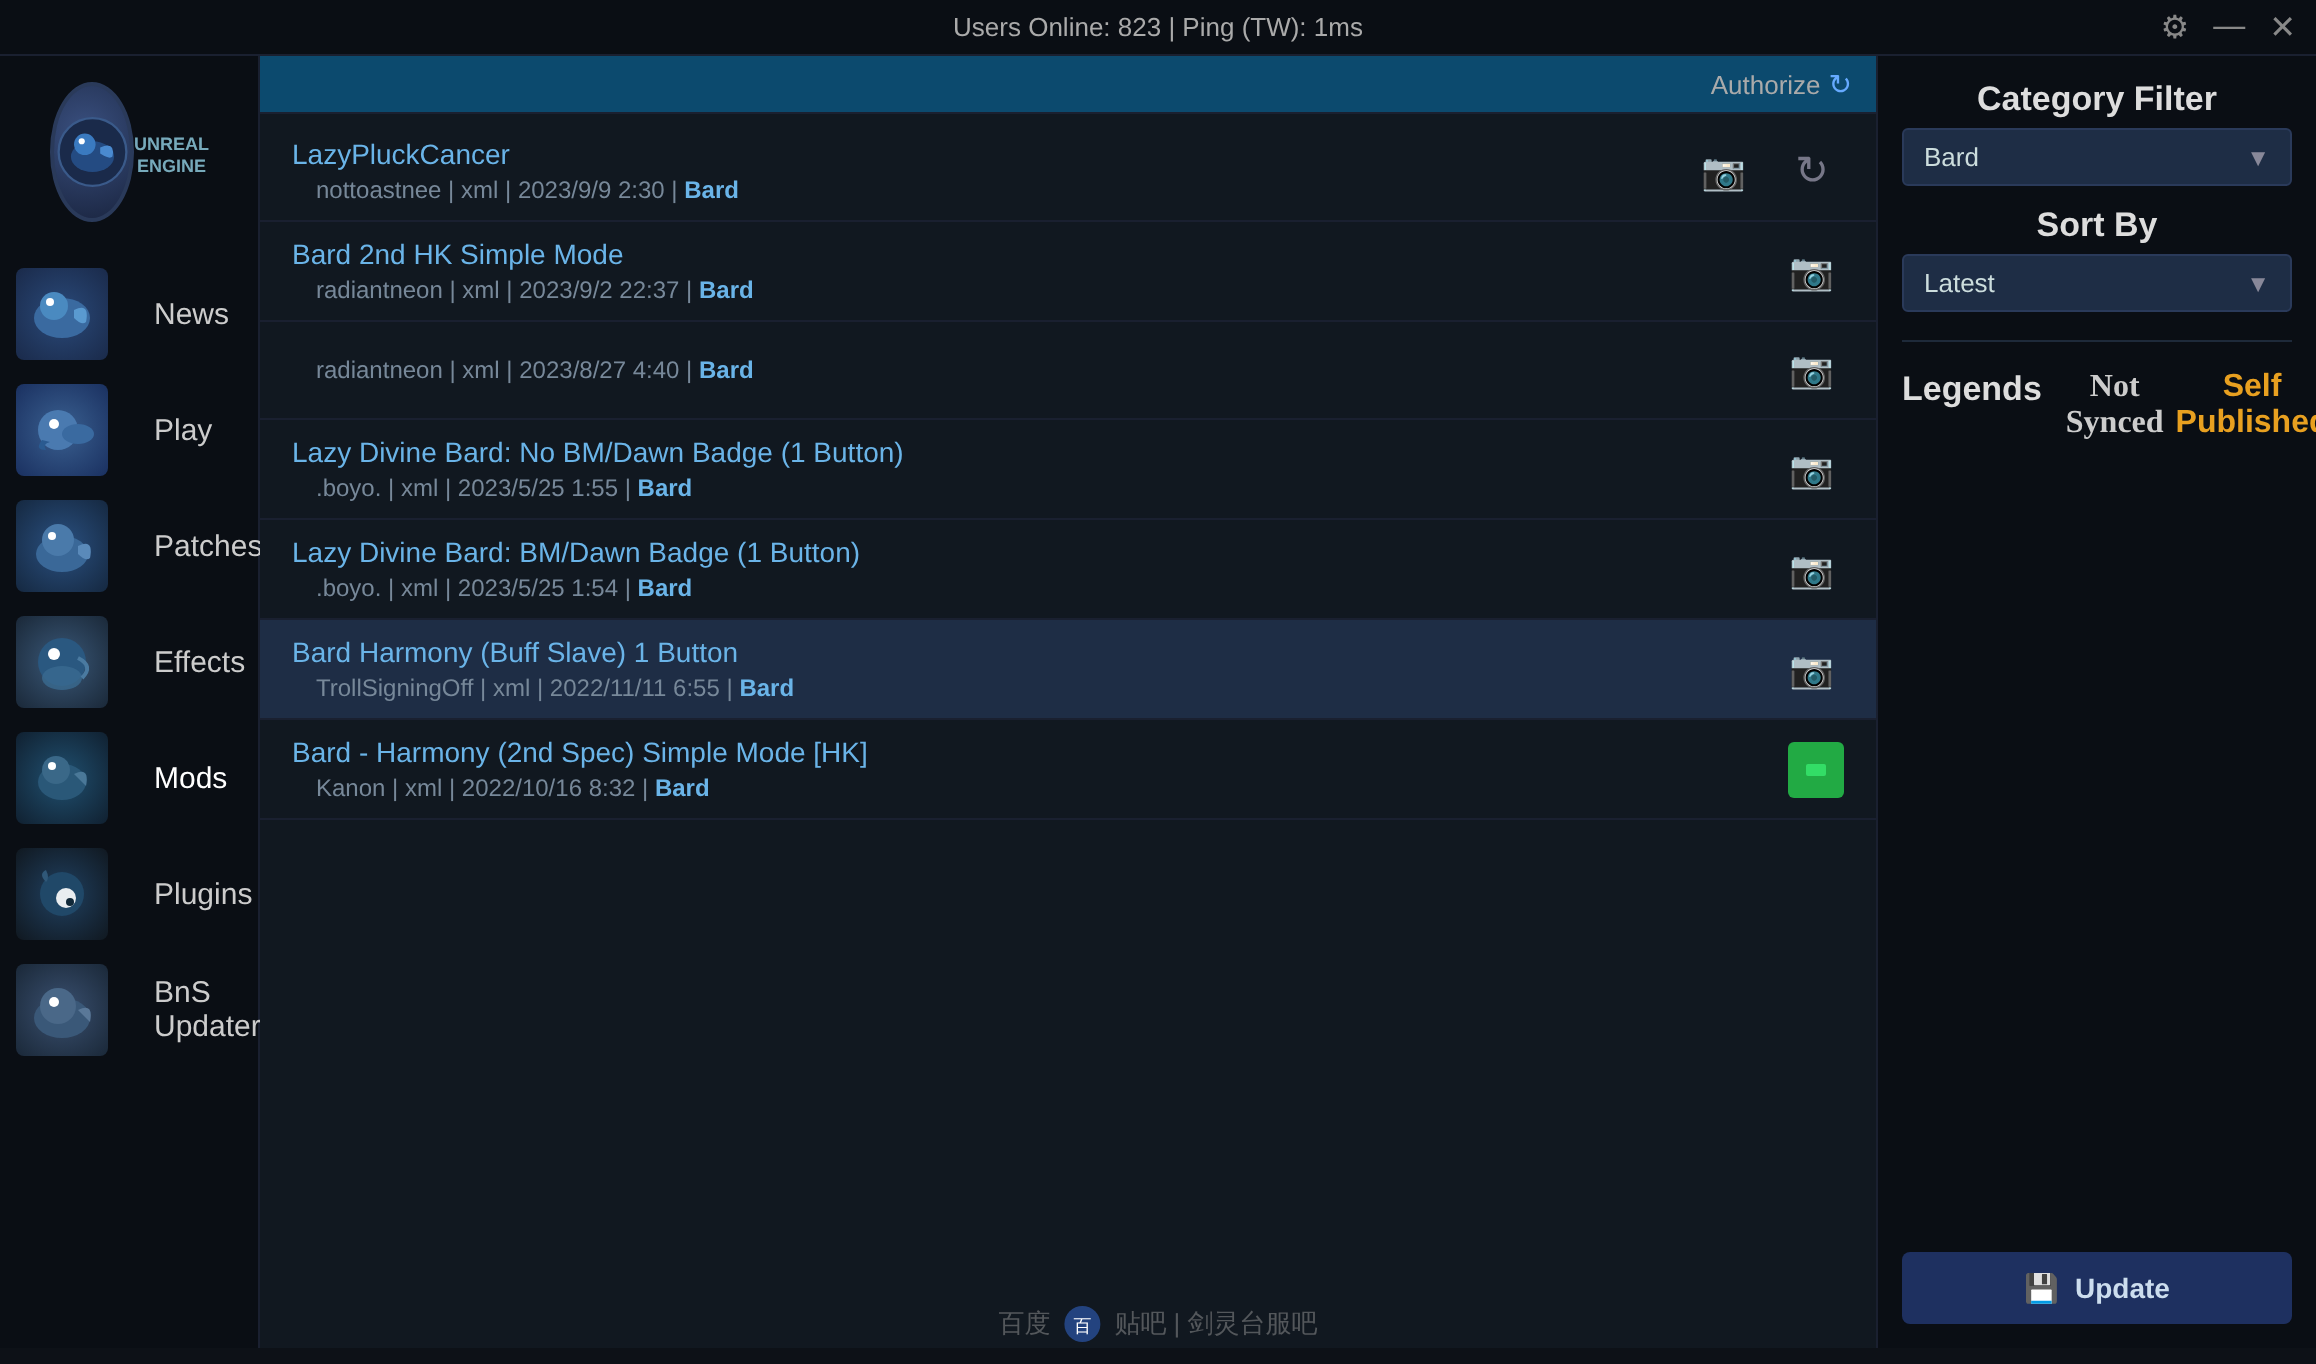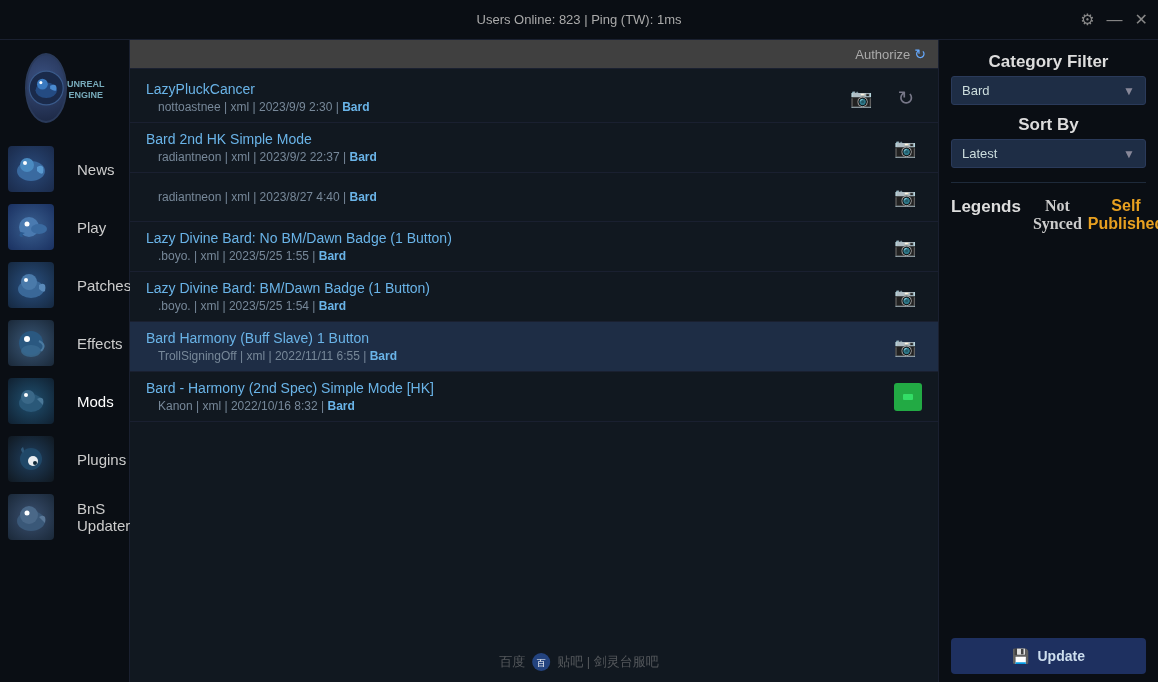--- a/index.html
+++ b/index.html
@@ -11,21 +11,21 @@
       color: #ccc;
       overflow: hidden;
       position: relative;
     }
 
     
     .title-bar {
       display: flex;
       align-items: center;
       justify-content: center;
-      height: 40px;
+      height: 28px;
       background: #0a0e14;
       border-bottom: 1px solid #1a2030;
       position: relative;
     }
     .title-bar-text {
       color: #aaa;
       font-size: 13px;
     }
     .title-bar-controls {
       position: absolute;
@@ -136,21 +136,21 @@
       background: #111820;
       overflow: hidden;
     }
 
     
     .authorize-bar {
       display: flex;
       justify-content: flex-end;
       align-items: center;
       padding: 6px 12px;
-      background: #404040;
+      background: #0c4a6e;
       border-bottom: 1px solid #1a2030;
     }
     .authorize-btn {
       color: #aaa;
       font-size: 13px;
       cursor: pointer;
       display: flex;
       align-items: center;
       gap: 4px;
     }

